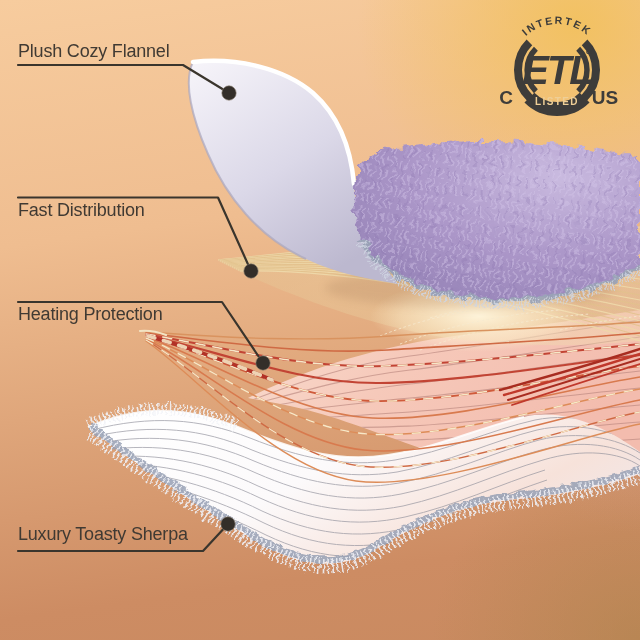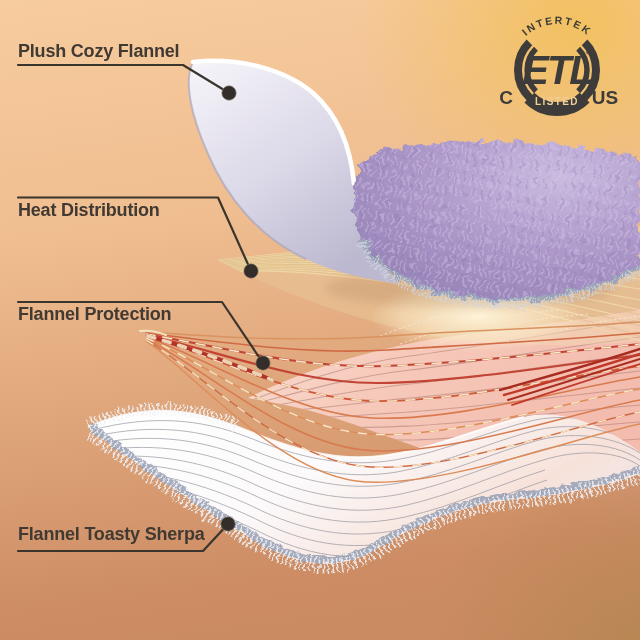--- a/index.html
+++ b/index.html
@@ -8,21 +8,21 @@
     font-family:"Liberation Sans","DejaVu Sans",sans-serif;
     background:
       radial-gradient(55% 50% at 90% 4%, rgba(242,193,94,0.95) 0%, rgba(242,193,94,0) 62%),
       radial-gradient(45% 40% at 103% 60%, rgba(206,152,146,0.38) 0%, rgba(206,152,146,0) 60%),
       radial-gradient(50% 45% at 100% 100%, rgba(168,130,72,0.50) 0%, rgba(168,130,72,0) 65%),
       linear-gradient(172deg, #f7cc9e 0%, #efbd90 34%, #dfa67b 58%, #cd8c63 85%, #c98a60 100%);
   }
   .art{position:absolute;left:0;top:0;}
   .label{
     position:absolute;left:18px;white-space:nowrap;
-    font-weight:700;font-size:18px;line-height:20px;
+    font-weight:400;font-size:18px;line-height:20px;
     letter-spacing:-0.2px;color:#403a33;
   }
 </style>
 </head>
 <body>
 
 <div class="stage">
 
   <svg class="art" width="640" height="640" viewBox="0 0 640 640">
     <defs>
@@ -227,22 +227,22 @@
       <text x="557" y="104.5" font-size="10" font-weight="700" letter-spacing="1.4" text-anchor="middle" fill="#efcf97">LISTED</text>
       <text x="506" y="104" font-size="19" font-weight="700" text-anchor="middle">C</text>
       <text x="605" y="104" font-size="19" font-weight="700" text-anchor="middle">US</text>
     </g>
   </svg>
 
   <div class="label" style="top:41px">
     <span>Plush Cozy Flannel</span>
   </div>
   <div class="label" style="top:200px">
-    <span>Heat Distribution</span>
+    <span>Fast Distribution</span>
   </div>
   <div class="label" style="top:304px">
-    <span>Flannel Protection</span>
+    <span>Heating Protection</span>
   </div>
   <div class="label" style="top:524px">
-    <span>Flannel Toasty Sherpa</span>
+    <span>Luxury Toasty Sherpa</span>
   </div>
 
 </div>
 
 </body></html>

